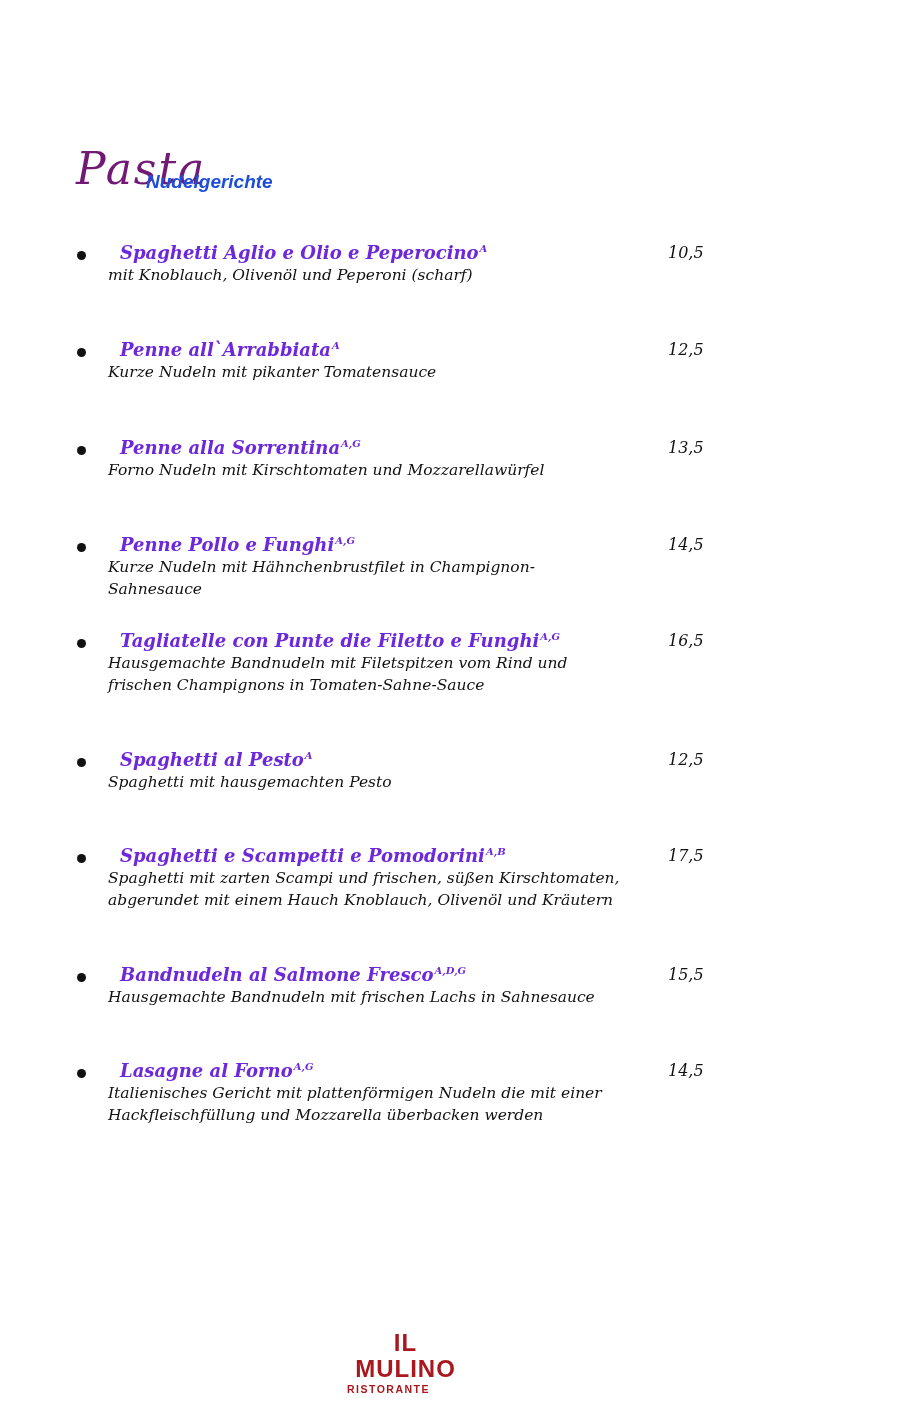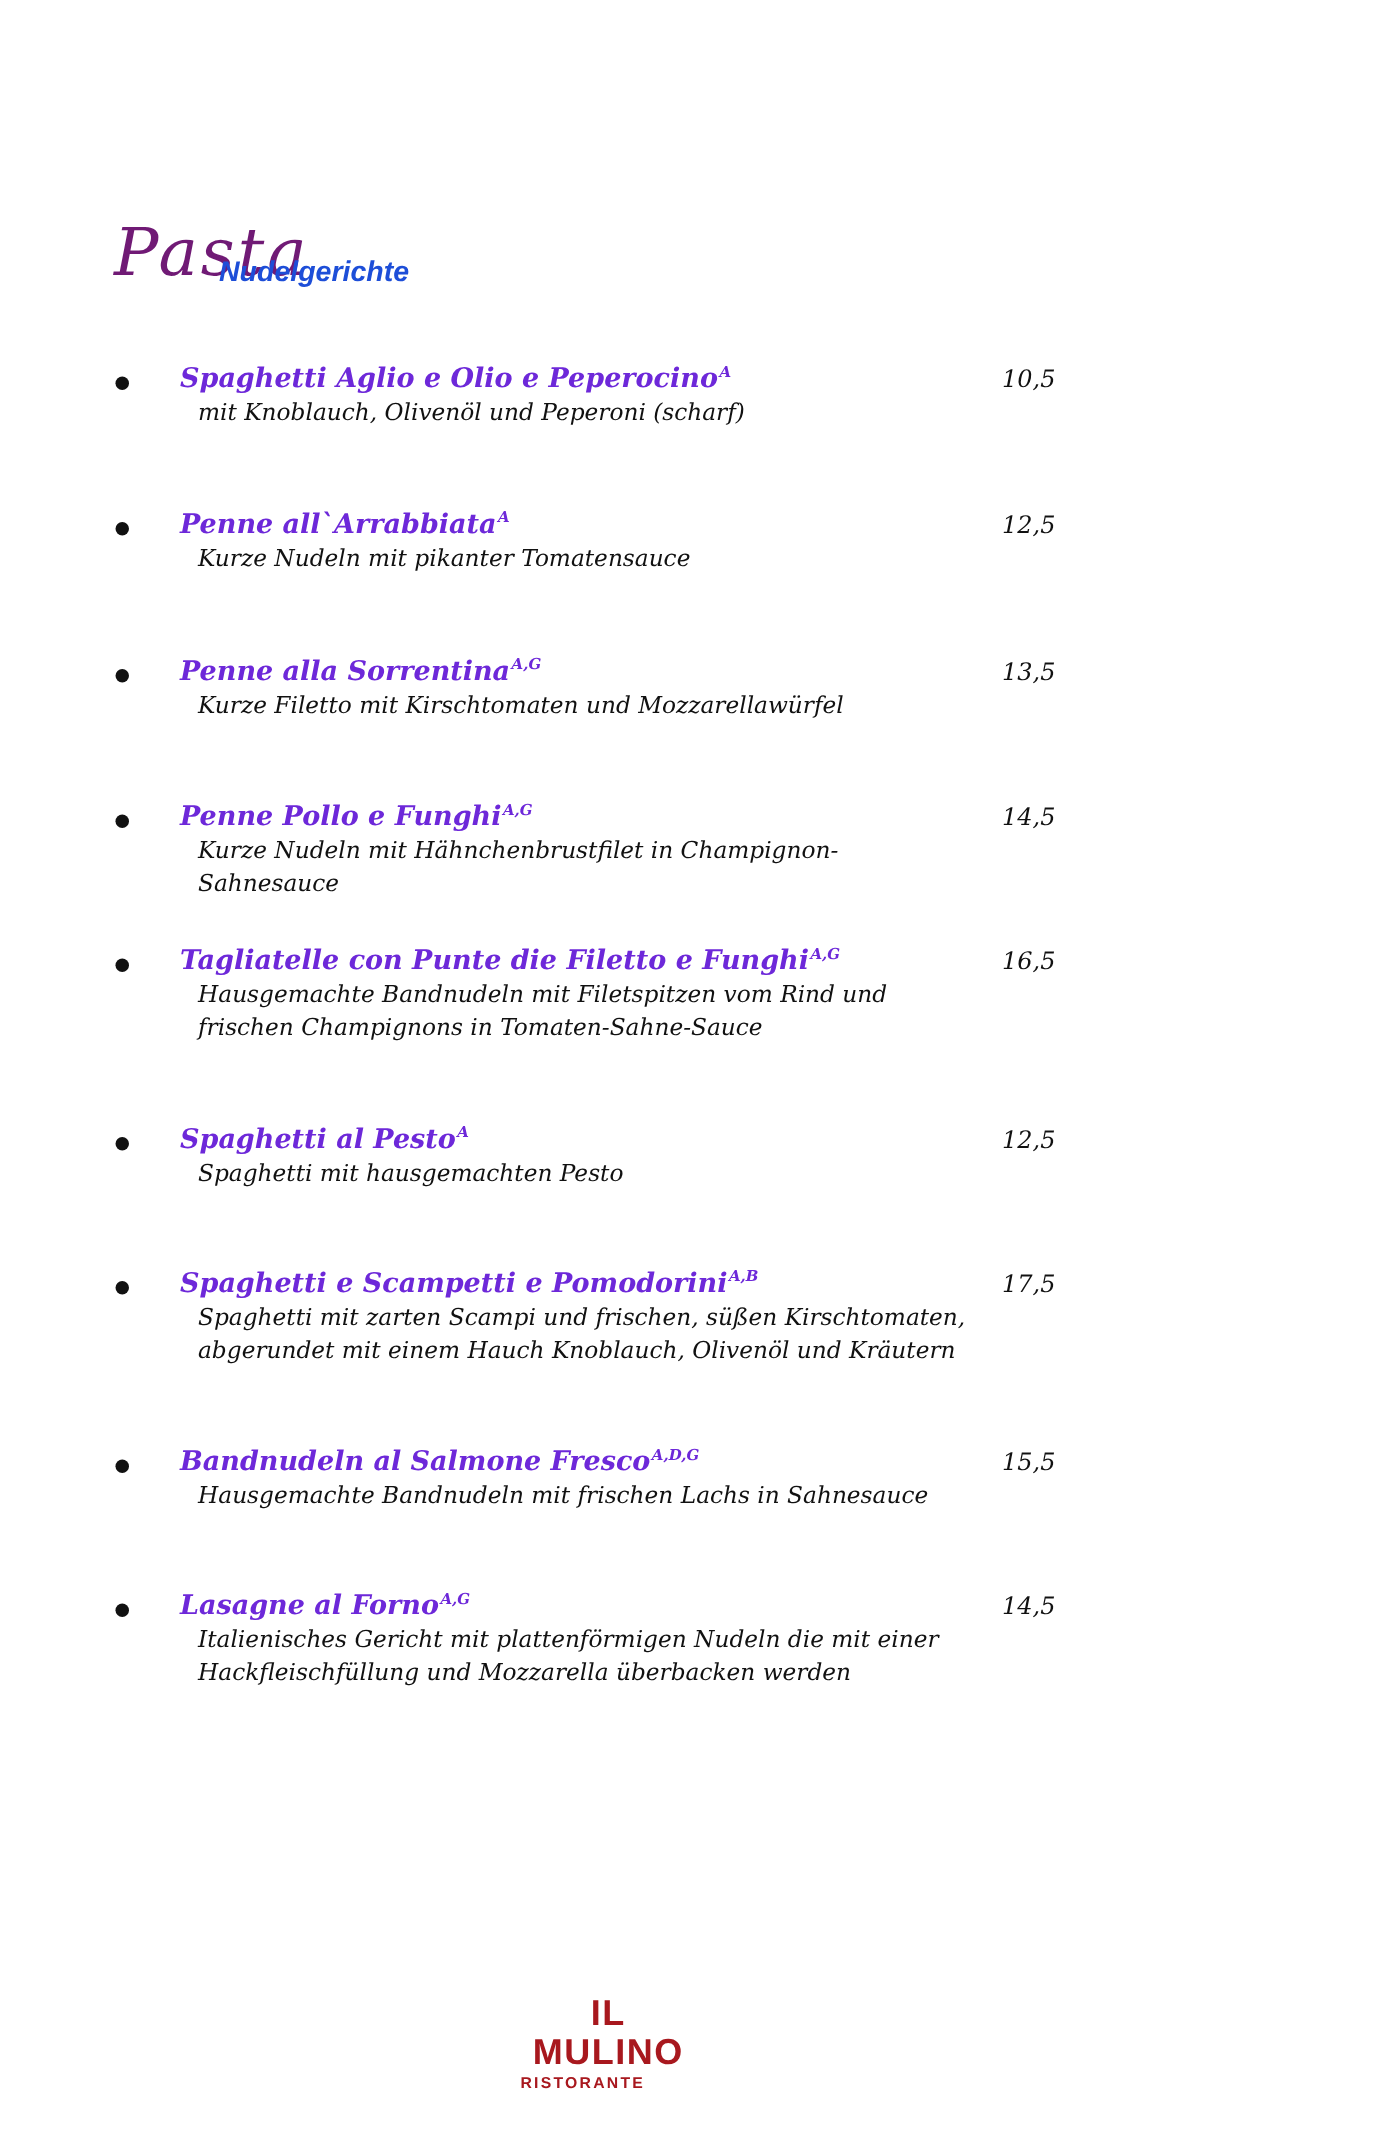--- a/index.html
+++ b/index.html
@@ -66,21 +66,21 @@
     }
     .allergens {
       font-size: 10px;
       vertical-align: super;
       line-height: 0;
       font-weight: bold;
       margin-left: 1px;
     }
     .dish-desc {
       position: absolute;
-      left: 132px;
+      left: 108px;
       top: 22px;
       font-family: "DejaVu Serif", serif;
       font-style: italic;
       font-size: 15.5px;
       line-height: 22px;
       color: #111111;
       white-space: pre-line;
       width: 520px;
     }
     .price {
@@ -133,21 +133,21 @@
 <div class="menu-item" style="top:339px;">
   <span class="bullet"></span>
   <div class="dish-name"><span>Penne all`Arrabbiata</span><span class="allergens">A</span></div>
   <div class="dish-desc">Kurze Nudeln mit pikanter Tomatensauce</div>
   <div class="price">12,5</div>
 </div>
 
 <div class="menu-item" style="top:437px;">
   <span class="bullet"></span>
   <div class="dish-name"><span>Penne alla Sorrentina</span><span class="allergens">A,G</span></div>
-  <div class="dish-desc">Kurze Filetto mit Kirschtomaten und  Mozzarellawürfel</div>
+  <div class="dish-desc">Forno Nudeln mit Kirschtomaten und  Mozzarellawürfel</div>
   <div class="price">13,5</div>
 </div>
 
 <div class="menu-item" style="top:534px;">
   <span class="bullet"></span>
   <div class="dish-name"><span>Penne Pollo e Funghi</span><span class="allergens">A,G</span></div>
   <div class="dish-desc">Kurze Nudeln mit Hähnchenbrustfilet in Champignon-Sahnesauce</div>
   <div class="price">14,5</div>
 </div>
 

